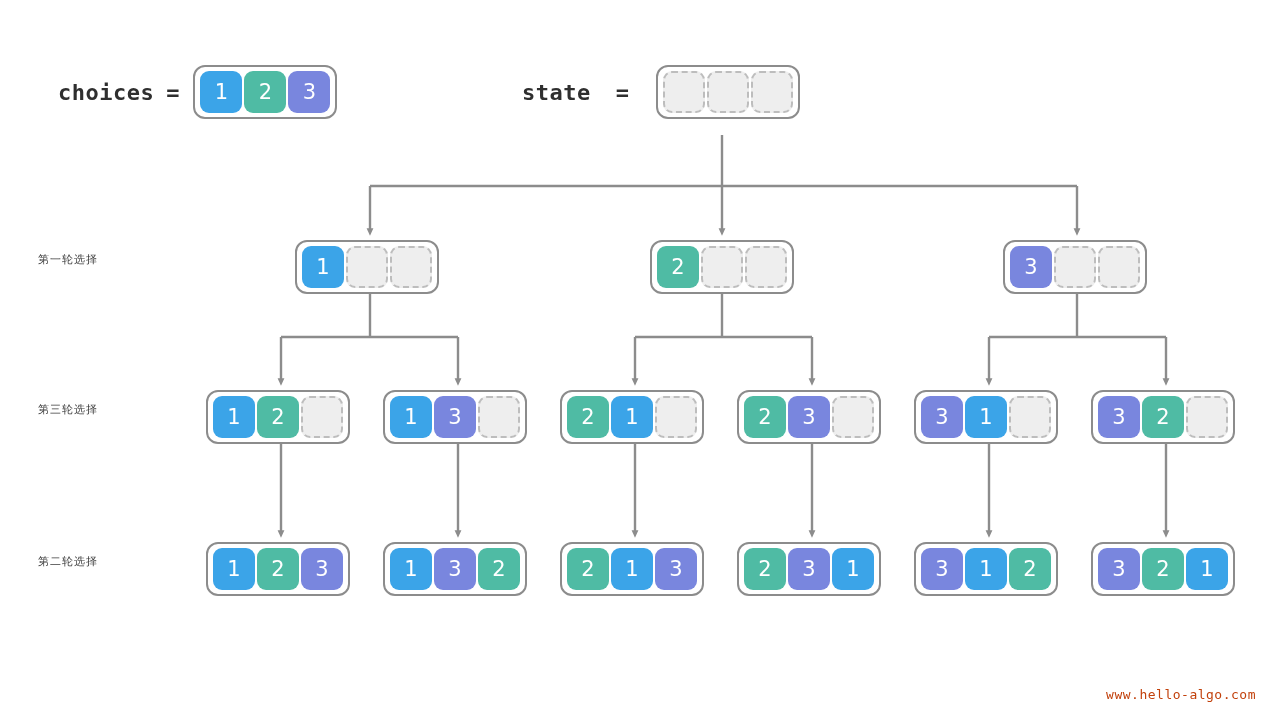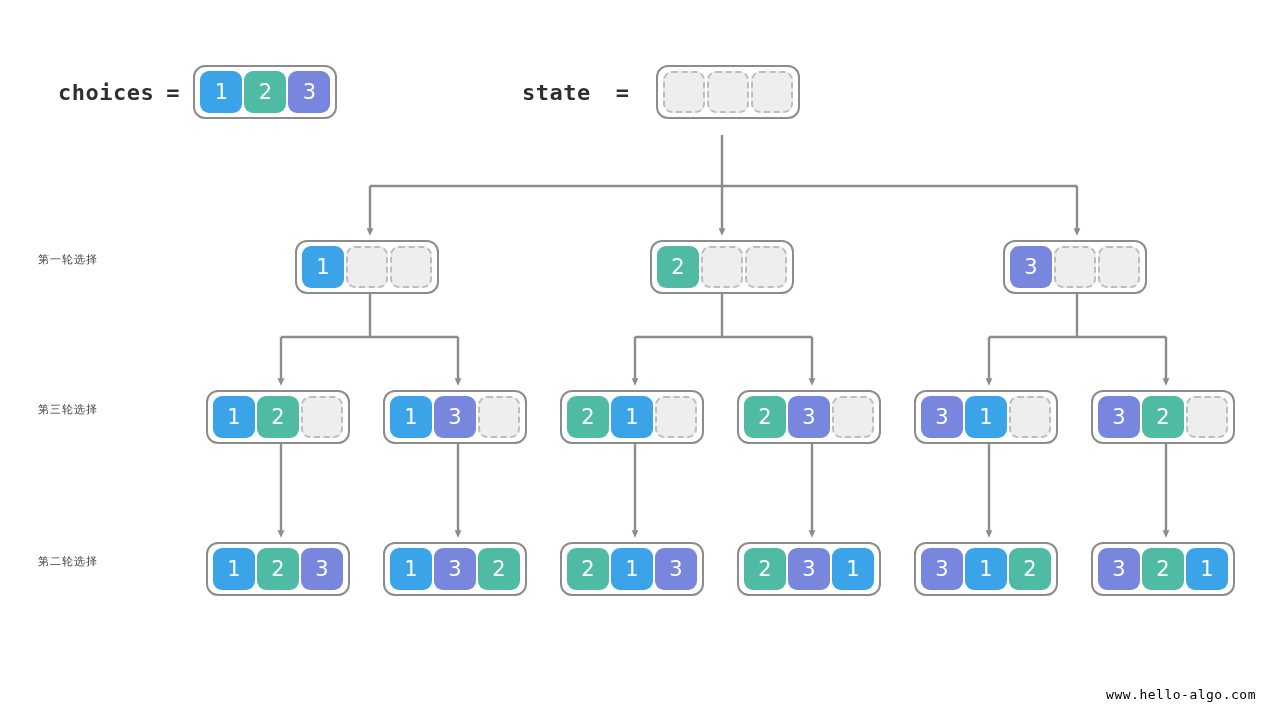--- a/index.html
+++ b/index.html
@@ -101,21 +101,21 @@
   .cell.c2 { background: #4fbba4; }
   .cell.c3 { background: #7986de; }
 
   
   #watermark {
     position: absolute;
     right: 24px;
     bottom: 18px;
     font-family: "DejaVu Sans Mono", "Liberation Mono", monospace;
     font-size: 13px;
-    color: #000000;
+    color: #c2410c;
     letter-spacing: 0.5px;
   }
 </style>
 </head>
 <body>
 
 <div id="canvas">
 
   <svg id="edges" viewBox="0 0 1280 720">
     <defs>

